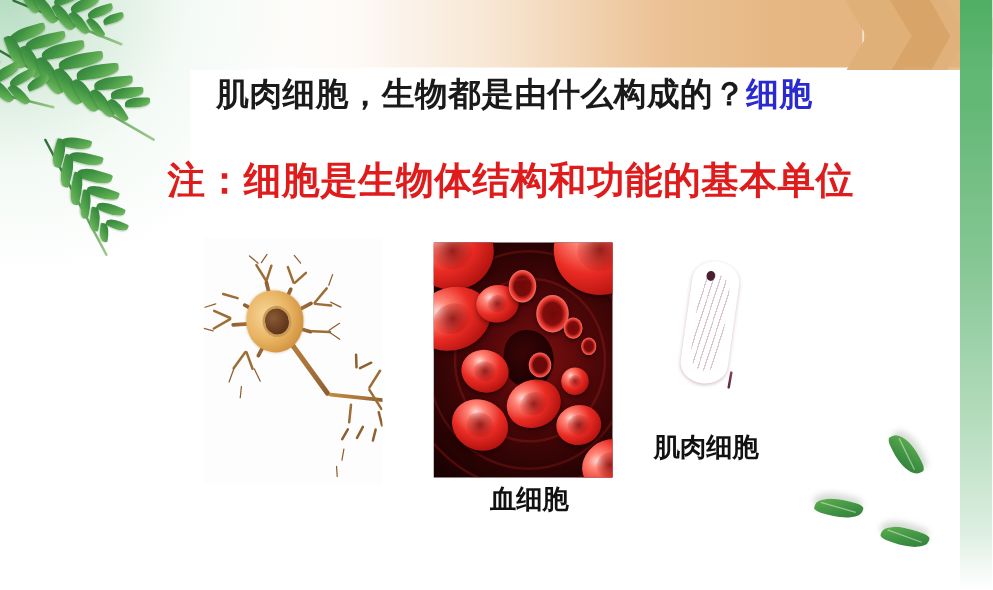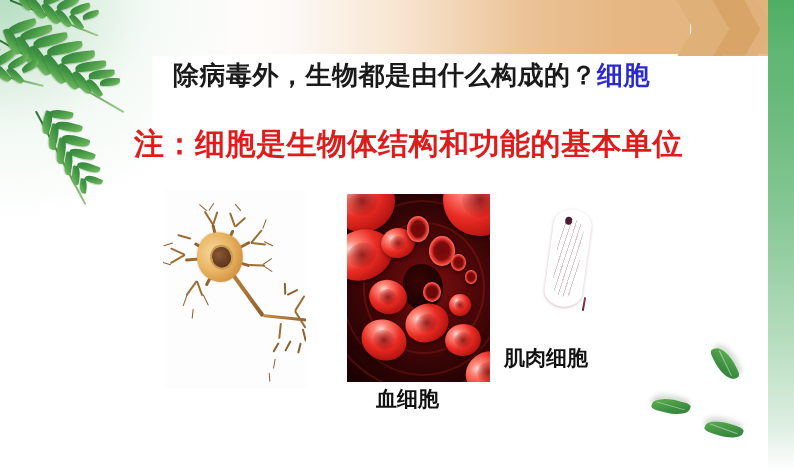--- a/index.html
+++ b/index.html
@@ -272,22 +272,22 @@
   .myo-tail {
     position: absolute;
     left: 50px; top: 92px;
     width: 2px; height: 14px;
     background: linear-gradient(to bottom, #8d3c5d, #5d2339);
     transform: rotate(10deg);
     border-radius: 1px;
   }
 
   #cap-neuron { left: 163px; top: 370px; }
-  #cap-blood  { left: 376px; top: 385px; }
-  #cap-muscle { left: 504px; top: 344px; }
+  #cap-blood  { left: 392px; top: 385px; }
+  #cap-muscle { left: 523px; top: 344px; }
 </style>
 </head>
 <body>
 
 <div id="slide">
 
   <div class="bg-base"></div>
   <div class="bg-green-wash"></div>
 
   <div class="top-band"></div>
@@ -369,21 +369,21 @@
   <div class="floatleaf" style="left:652px; top:399px; width:38px; height:15px; transform:rotate(196deg);">
       <span class="vein"></span>
     </div>
   <div class="floatleaf" style="left:707px; top:355px; width:36px; height:17px; transform:rotate(244deg);">
       <span class="vein"></span>
     </div>
   <div class="floatleaf" style="left:705px; top:422px; width:38px; height:15px; transform:rotate(200deg);">
       <span class="vein"></span>
     </div>
 
-  <div class="line" id="q-line"><span>除病毒外，生物都是由什么构成的？</span><span class="answer">细胞</span></div>
+  <div class="line" id="q-line"><span>肌肉细胞，生物都是由什么构成的？</span><span class="answer">细胞</span></div>
 
   <div class="line" id="note-line">注：细胞是生物体结构和功能的基本单位</div>
 
   <div class="fig" id="neuron-pic">
 
     <div class="dend" style="left:58px; top:66px; width:34px; height:3px; transform:rotate(-104deg);"></div>
     <div class="dend" style="left:58px; top:66px; width:30px; height:3px; transform:rotate(-66deg);"></div>
     <div class="dend" style="left:58px; top:66px; width:33px; height:3px; transform:rotate(-28deg);"></div>
     <div class="dend" style="left:58px; top:66px; width:30px; height:3px; transform:rotate(16deg);"></div>
     <div class="dend" style="left:58px; top:66px; width:36px; height:3px; transform:rotate(176deg);"></div>

